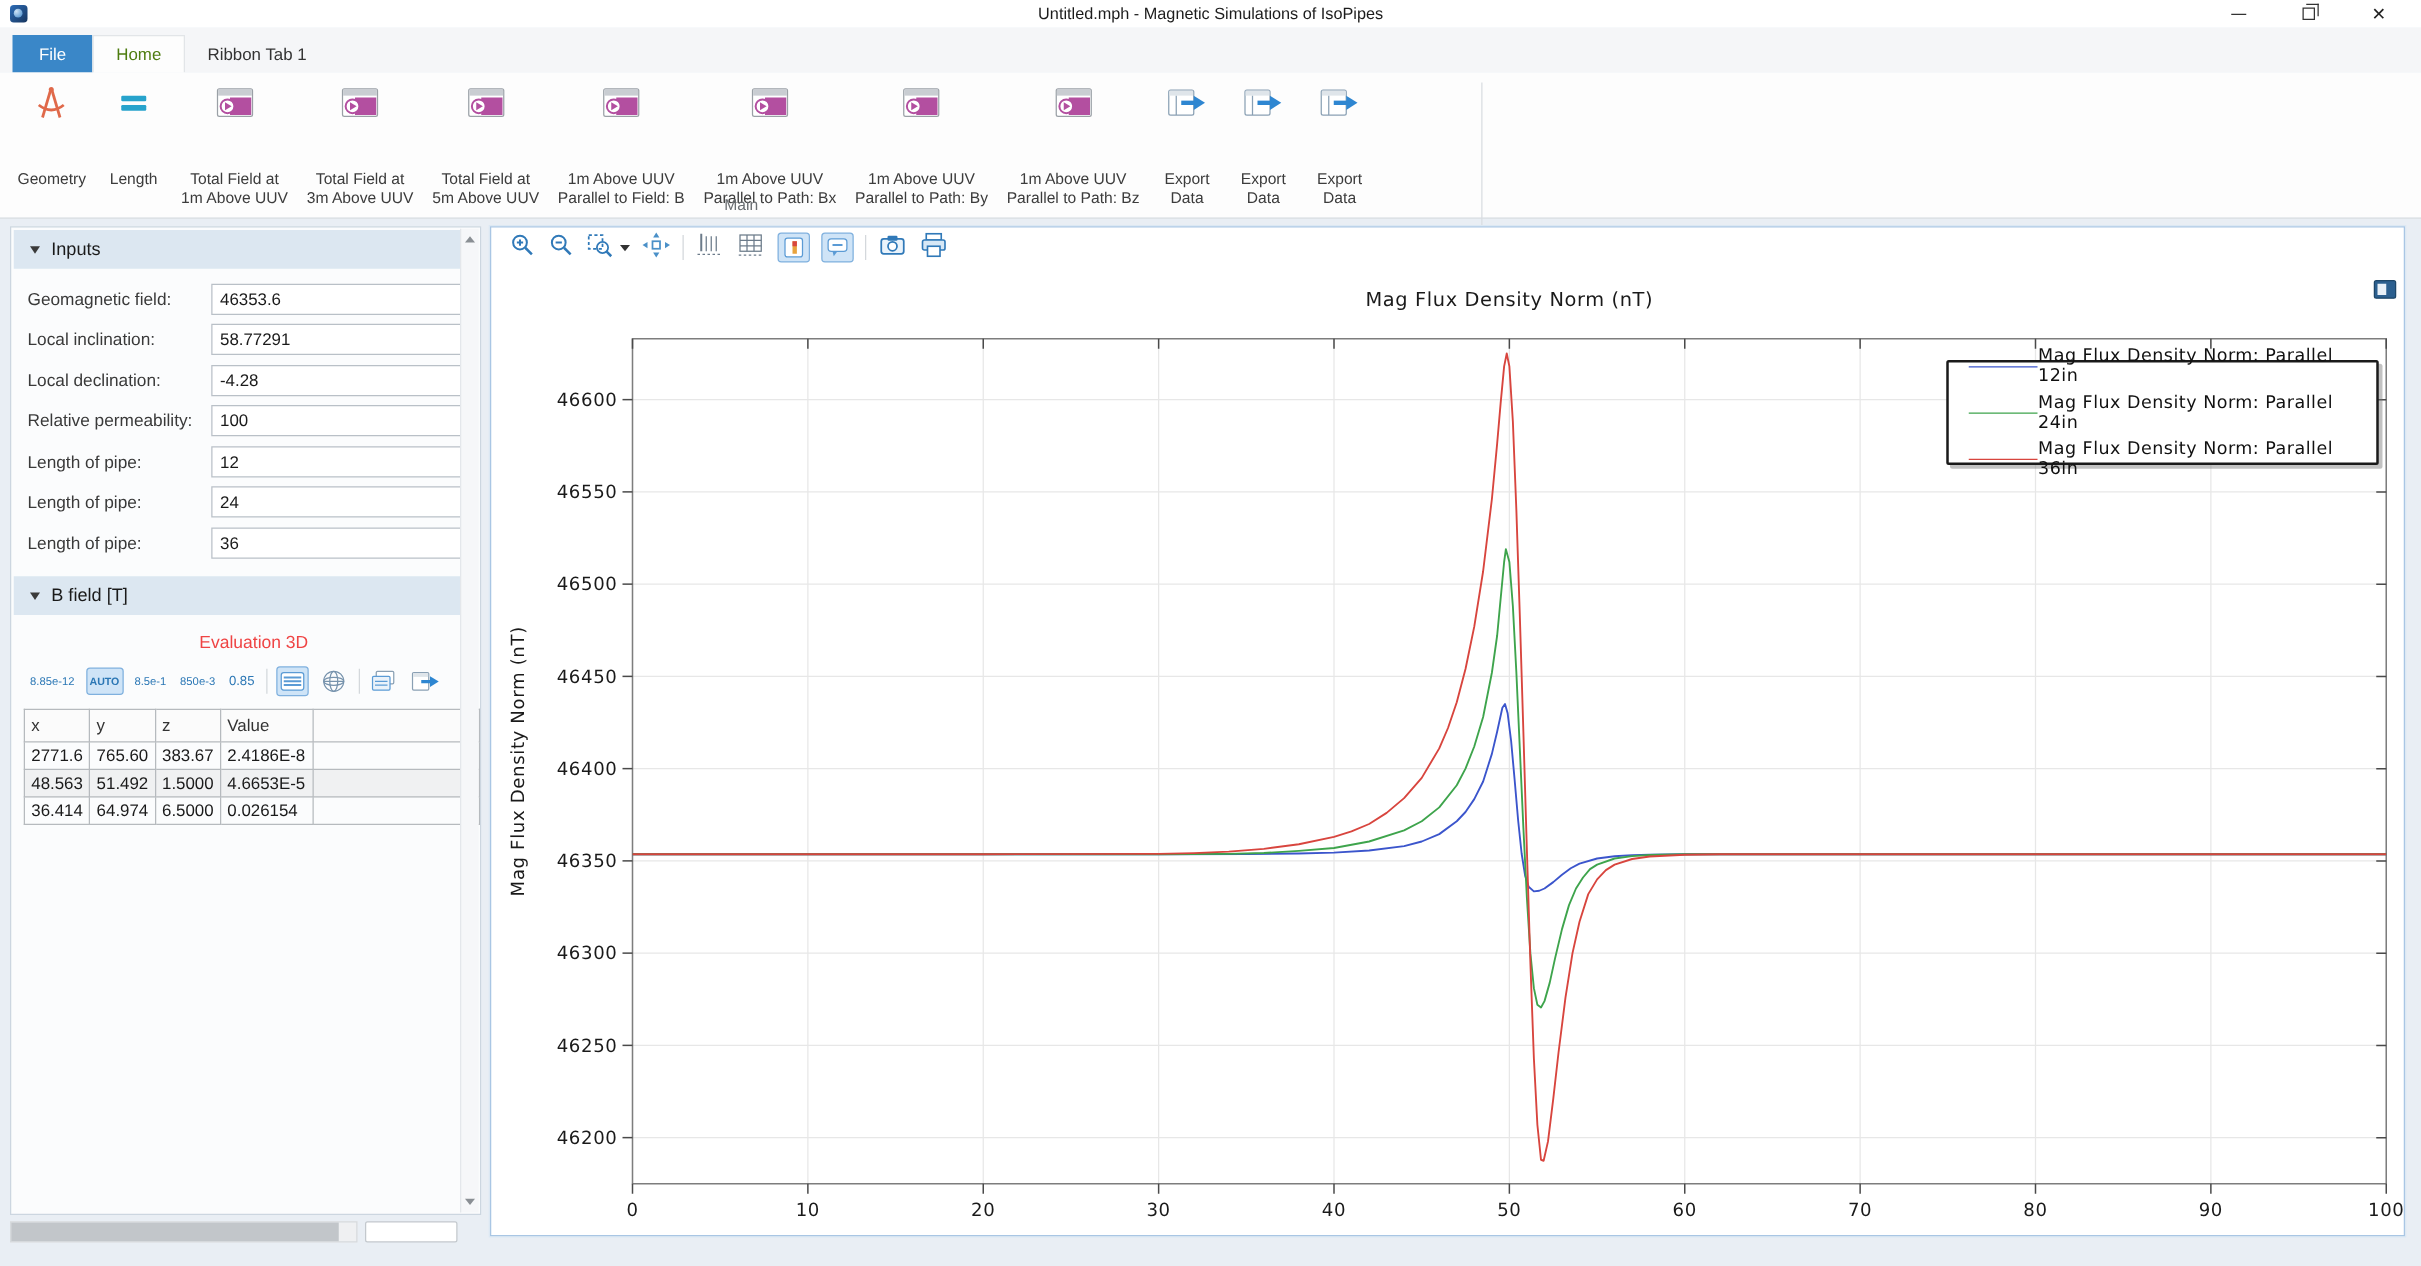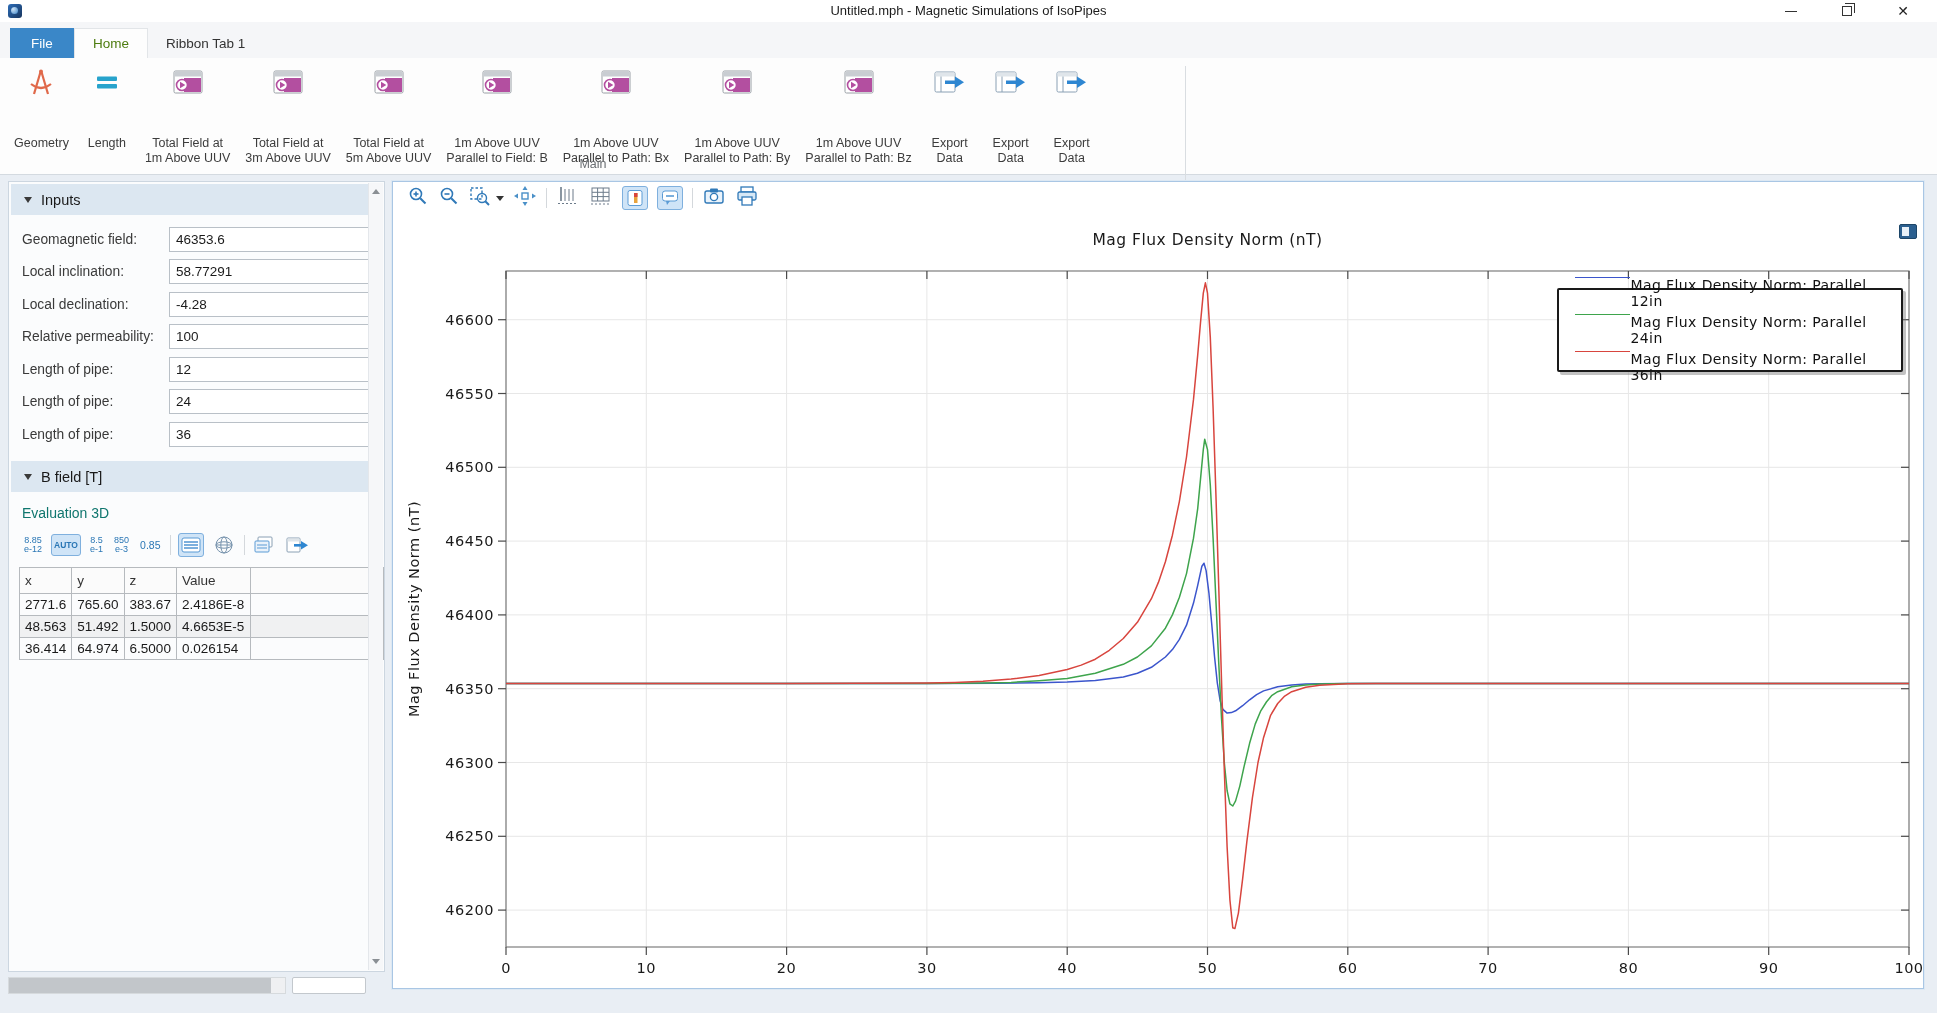--- a/index.html
+++ b/index.html
@@ -40,23 +40,23 @@
                     background:#fbfcfd; border:1px solid #ccd6e0; }
   .sec-header { margin:2px; height:31px; background:#dce7f1; display:flex; align-items:center;
                 padding-left:13px; font-size:14.5px; color:#1a1a1a; gap:9px; }
   .caret-down { width:0; height:0; border-left:4.5px solid transparent; border-right:4.5px solid transparent; border-top:6px solid #3a3a3a; }
   .field-row { display:flex; align-items:center; height:26px; margin:0 0 6.5px 0; }
   .field-row .flabel { width:160px; padding-left:13px; font-size:13.8px; color:#3a3a3a; }
   .field-row input { width:212px; height:25px; border:1px solid #b9c0c7; background:#fff; font-size:13.5px;
                      font-family:"Liberation Sans",sans-serif; padding:0 6px; color:#1a1a1a; }
   .fields-wrap { margin-top:11px; }
   .bheader { margin-top:14px; }
-  .eval-label { padding:11px 0 0 13px; font-size:14px; color:#0f766e; }
+  .eval-label { padding:11px 0 0 13px; font-size:14px; color:#ef4444;text-align:center; }
   .eval-toolbar { display:flex; align-items:center; gap:7px; padding:10px 0 0 13px; height:38px; }
-  .pbtn { display:flex; flex-direction:column; justify-content:center; line-height:9px;
+  .pbtn { display:flex; flex-direction:row; align-items:center; justify-content:center; line-height:9px;
           font-size:9px; color:#2b77b5; background:none; border:none; font-family:"Liberation Sans",sans-serif; padding:1px 2px; }
   .pbtn .p-top,.pbtn .p-bot { display:block; }
   .pbtn.auto { background:#cfe4f7; border:1px solid #7fb0de; border-radius:3px; font-weight:bold; font-size:8.5px;
                width:30px; height:22px; color:#2b77b5; }
   .pbtn.single { font-size:10.5px; }
   .tool-sep { width:1px; height:20px; background:#d4d8dc; }
   .tgl { display:flex; align-items:center; justify-content:center; width:26px; height:24px; border-radius:3px; }
   .tgl.active { background:#cfe4f7; border:1px solid #7fb0de; }
   .btable { border-collapse:collapse; margin:8px 0 0 10px; font-size:13.5px; color:#1a1a1a; }
   .btable th, .btable td { border:1px solid #b6babe; padding:2px 5px; font-weight:normal; text-align:left; }
@@ -78,21 +78,21 @@
   
   .plot-window { position:absolute; left:392px; top:181px; width:1532px; height:808px; background:#fff;
                  border:1px solid #a9c6e4; box-shadow:0 0 0 1px #dce8f3; }
   .plot-toolbar { position:absolute; left:0; top:0; right:0; height:32px; display:flex; align-items:center;
                   padding-left:14px; gap:9px; z-index:3; }
   .pt-caret { width:0; height:0; border-left:4px solid transparent; border-right:4px solid transparent; border-top:5px solid #333; margin-left:-4px; }
   #chart-svg { position:absolute; left:0; top:0; pointer-events:none; z-index:1; }
   .legend { position:absolute; left:1164px; top:106px; width:346px; height:84px; background:#fff;
             border:2px solid #1a1a1a; border-radius:2px; box-shadow:3px 3px 0 rgba(120,120,120,.45);
             display:flex; flex-direction:column; justify-content:center; gap:5px; padding-left:16px; z-index:2; }
-  .legend-row { display:flex; }
+  .legend-row { display:flex; align-items:center; }
   .legend-line { width:56px; height:0; border-top:1.6px solid #000; }
   .legend-text { font-family:"DejaVu Sans",sans-serif; font-size:14px; letter-spacing:0.4px; color:#111; }
   .mini-plot-icon { position:absolute; left:1506px; top:42px; width:18px; height:15px; border-radius:2px;
             background:#2b5f8f; border:1px solid #1d4668; z-index:2; }
   .mini-plot-icon::after { content:""; position:absolute; left:2px; top:2px; width:7px; height:9px; background:#e8f0f8; }
 </style>
 </head>
 <body>
 
 <div class="titlebar">

